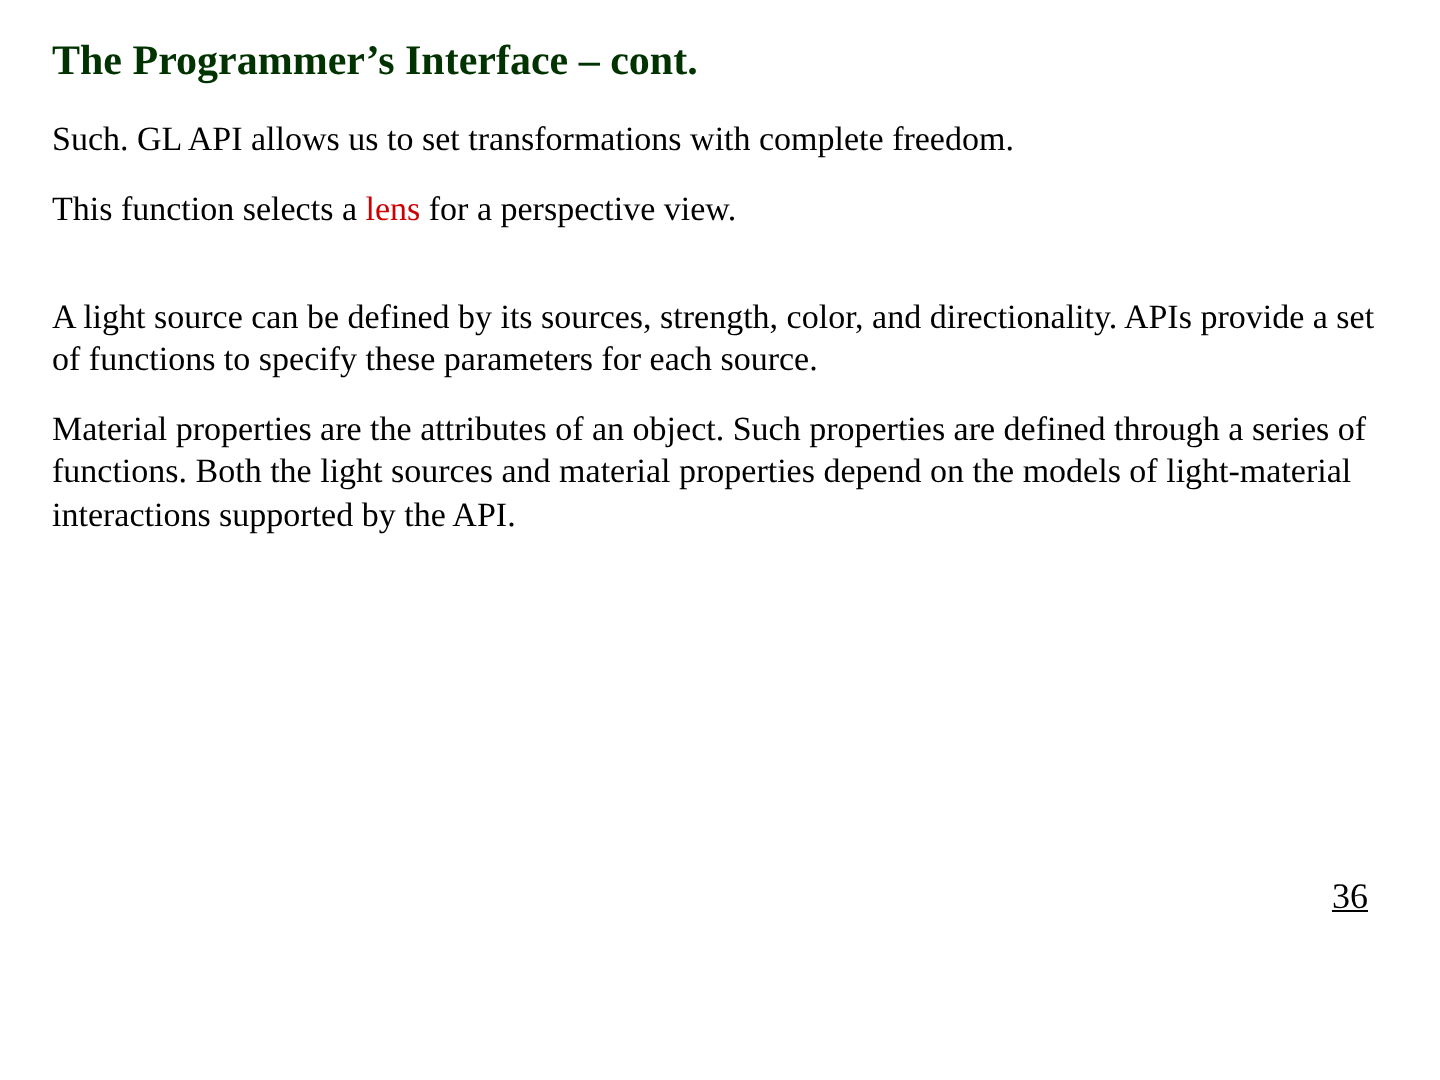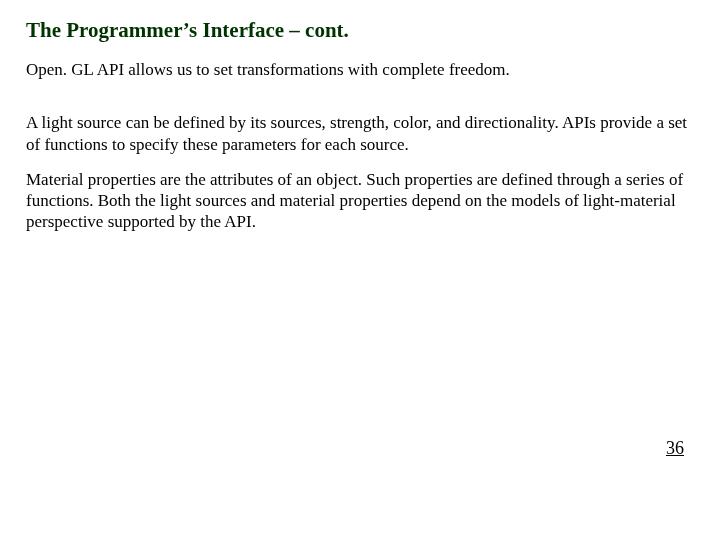--- a/index.html
+++ b/index.html
@@ -46,27 +46,30 @@
     text-decoration: underline;
   }
 </style>
 </head>
 <body>
 
 <div class="slide">
 
   <div class="title">The Programmer’s Interface – cont.</div>
 
-  <div class="body-text">Open. GL API allows us to set transformations with complete freedom.</div>
+  <div class="body-text">Such. GL API allows us to set transformations with complete freedom.</div>
 
 
 
 
+  <div class="body-text">
+    <span>This function selects a </span><span class="lens">lens</span><span> for a perspective view.</span>
+  </div>
 
   <div style="height:18px"></div>
 
   <div class="body-text">A light source can be defined by its sources, strength, color, and directionality.  APIs provide a set of functions to specify these parameters for each source.</div>
 
-  <div class="body-text">Material properties are the attributes of an object.  Such properties are defined through a series of functions.  Both the light sources and material properties depend on the models of light-material perspective supported by the API.</div>
+  <div class="body-text">Material properties are the attributes of an object.  Such properties are defined through a series of functions.  Both the light sources and material properties depend on the models of light-material interactions supported by the API.</div>
 
   <div class="page-num">36</div>
 
 </div>
 
 </body></html>

